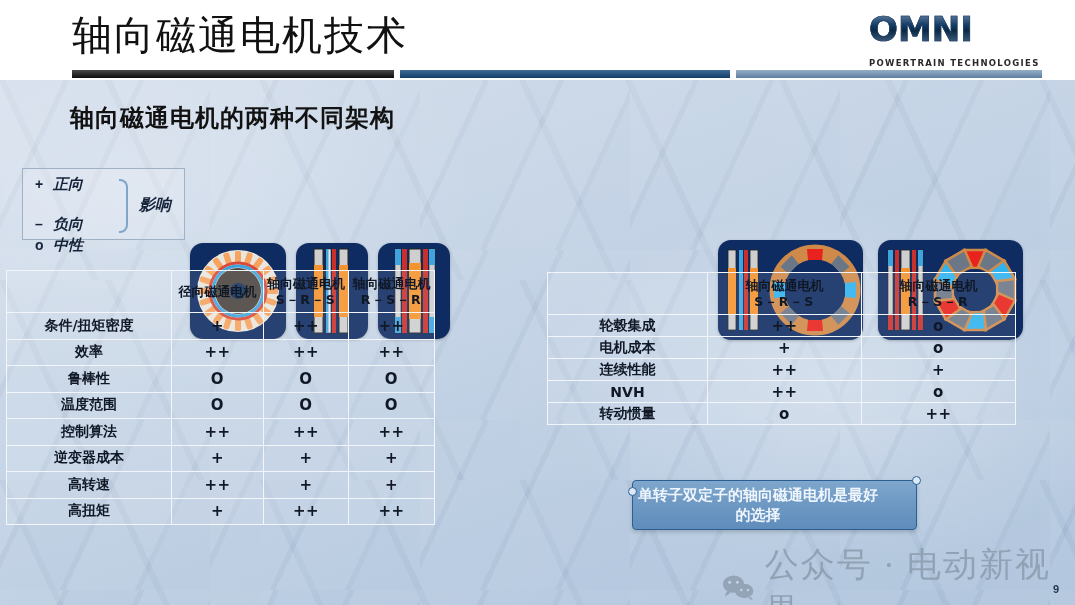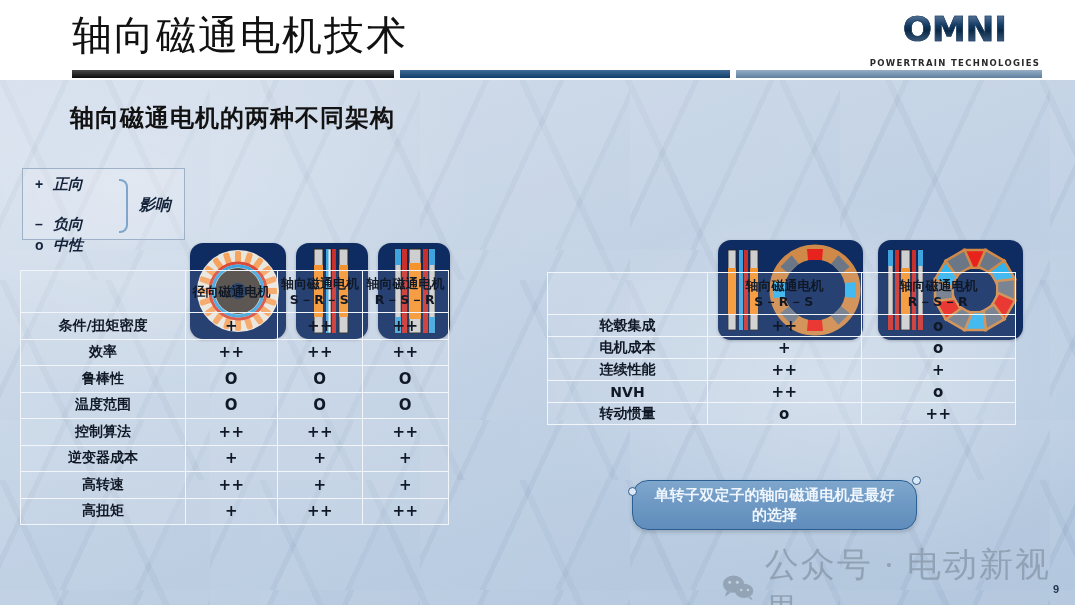--- a/index.html
+++ b/index.html
@@ -17,21 +17,21 @@
   }
   #page-title {
     position: absolute; left: 72px; top: 8px;
     font-size: 40px; letter-spacing: 2px; color: #111;
     font-family: "DejaVu Sans", "Liberation Sans", sans-serif;
     font-weight: 400;
     text-align: right;
   }
   #logo-wrap {
     position: absolute; right: 34px; top: 12px;
-    width: 172px; height: 52px; text-align: center;
+    width: 172px; height: 52px; 
   }
   #logo-omni {
     font-size: 34px; font-weight: bold; letter-spacing: 0px; line-height: 34px;
     font-family: "DejaVu Sans", sans-serif;
     background: linear-gradient(180deg,#6d87a8 0%,#123a63 40%,#0b2946 55%,#4f6f93 100%);
     -webkit-background-clip: text; background-clip: text; color: transparent;
     -webkit-text-stroke: 0.6px #1b3a5c;
   }
   #logo-sub {
     font-size: 8.5px; font-weight: bold; letter-spacing: 1.3px;
@@ -108,33 +108,33 @@
     background: rgba(255,255,255,0.10);
     font-family: "DejaVu Sans","Liberation Sans",sans-serif;
   }
   table.cmp th {
     font-size: 13px; font-weight: bold; line-height: 1.22; padding: 4px 2px;
   }
   table.cmp td.lbl { font-size: 14px; font-weight: bold; }
   table.cmp td.val { font-size: 15px; font-weight: bold; letter-spacing: 0.5px; }
   .hdr-sub { display:block; letter-spacing: 1.6px; font-size: 12.5px; }
 
-  #table-left  { left: 20px; top: 190px; width: 428px; }
+  #table-left  { left: 6px; top: 190px; width: 428px; }
   #table-left td { height: 26.5px; }
   #table-left th { height: 42px; }
   #table-right { left: 547px; top: 192px; width: 468px; }
   #table-right td { height: 22px; }
   #table-right th { height: 42px; }
 
   
   #callout {
     position: absolute; left: 632px; top: 400px; width: 285px; height: 50px;
     background: linear-gradient(180deg,#7fa7cd 0%,#6d98c3 50%,#5f8cbb 100%);
-    border: 1.5px solid #2b5f92; border-radius: 16px;
-    display: flex; align-items: center; justify-content: center;
+    border: 1.5px solid #2b5f92; border-radius: 4px;
+    display: flex; align-items: center; 
     box-shadow: 0 2px 4px rgba(0,0,0,0.18);
   }
   #callout-text {
     color: #eef5fd; font-size: 15px; font-weight: bold; line-height: 1.35;
     text-align: center; width: 250px;
     font-family: "DejaVu Sans","Liberation Sans",sans-serif;
   }
   .c-knob {
     position: absolute; width: 9px; height: 9px; border-radius: 50%;
     background: #dce8f5; border: 1.5px solid #2b5f92;

